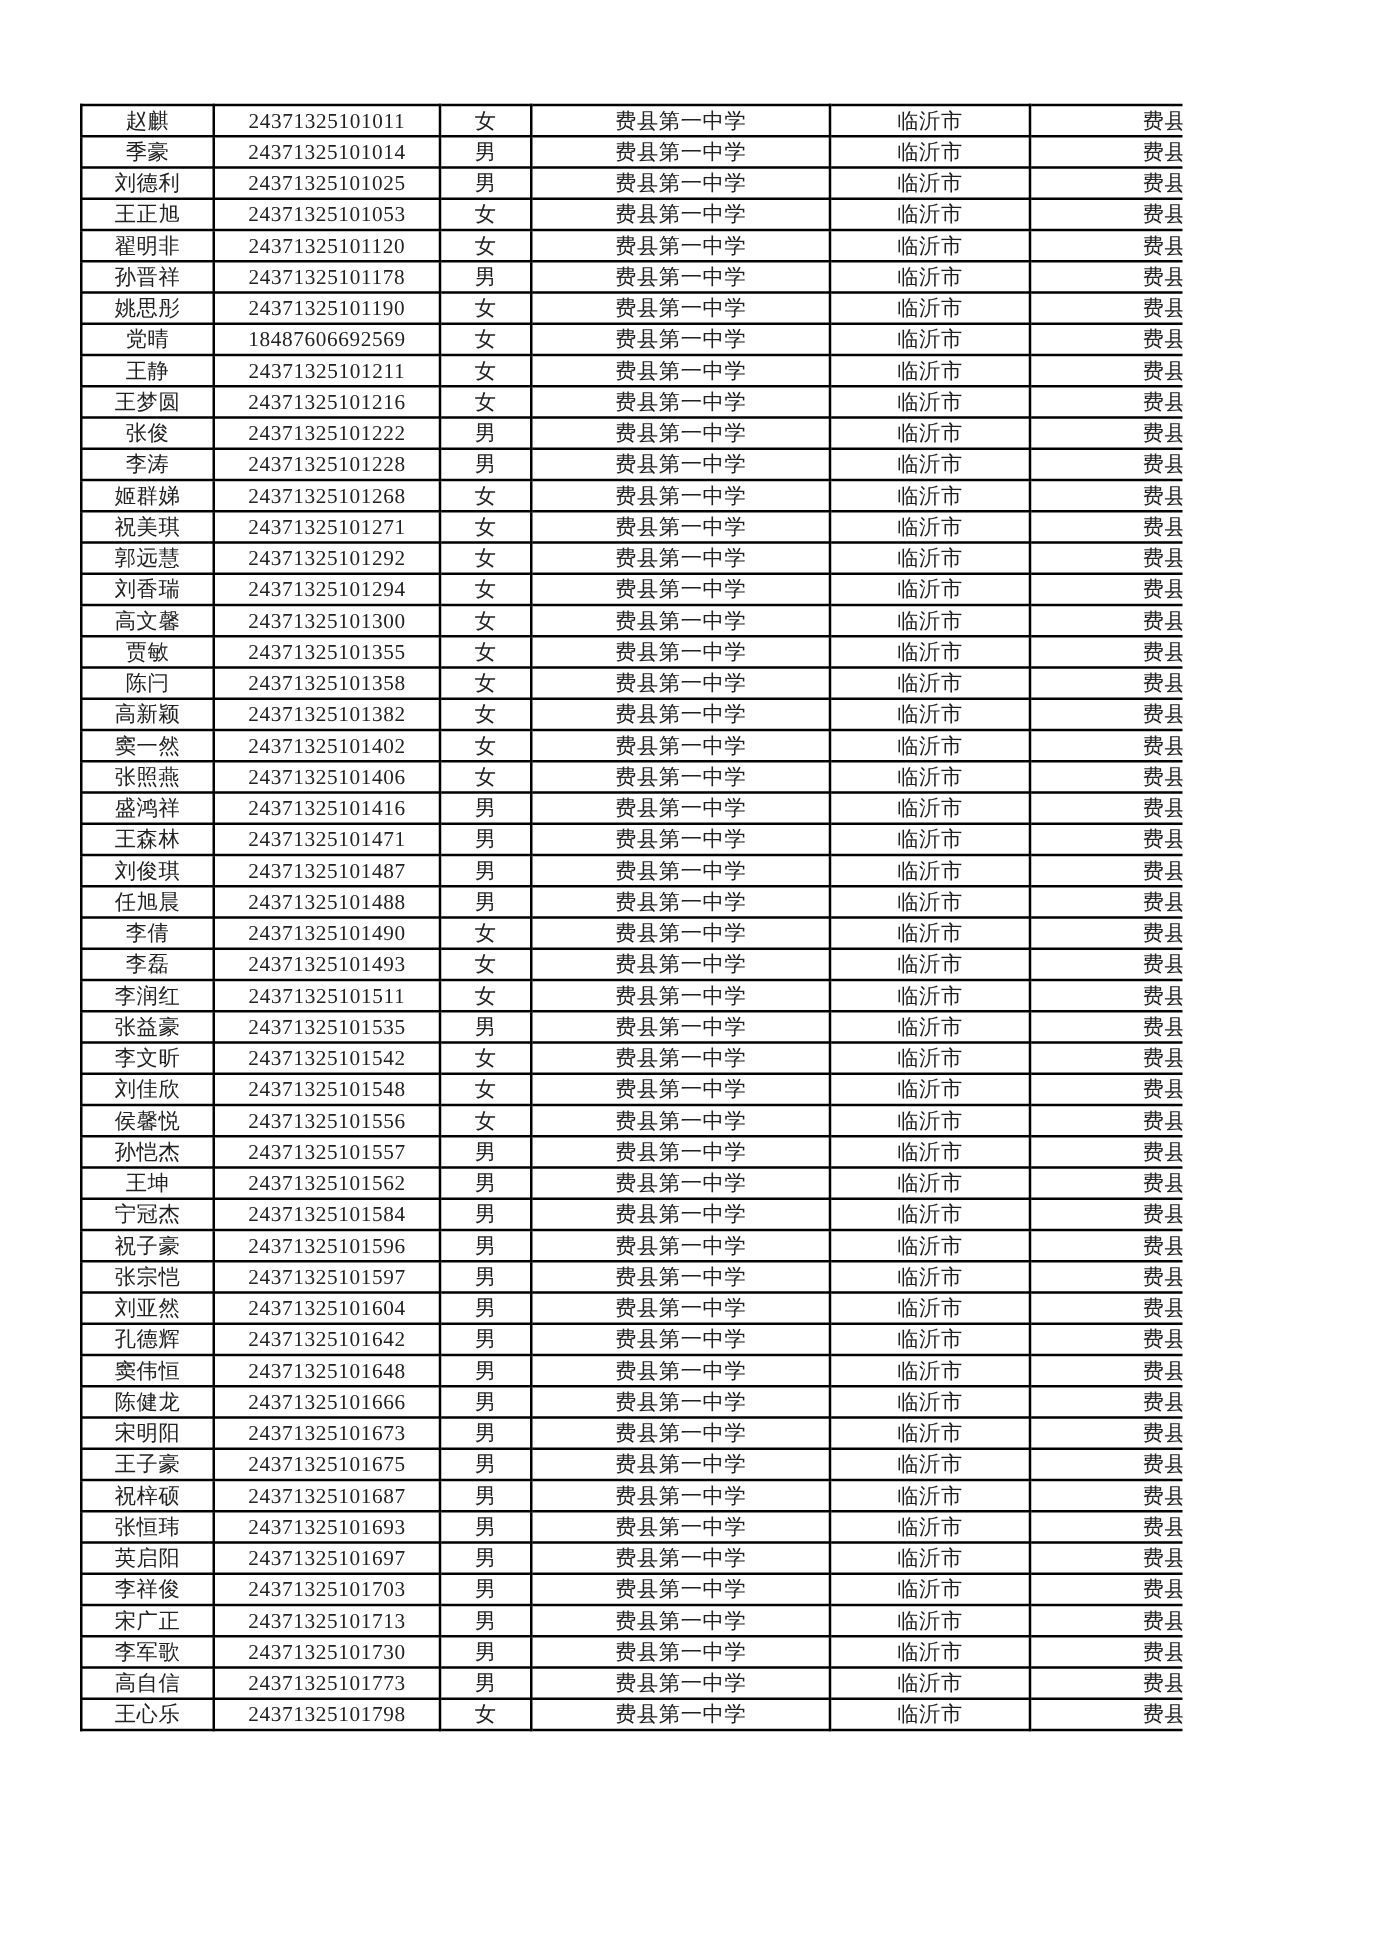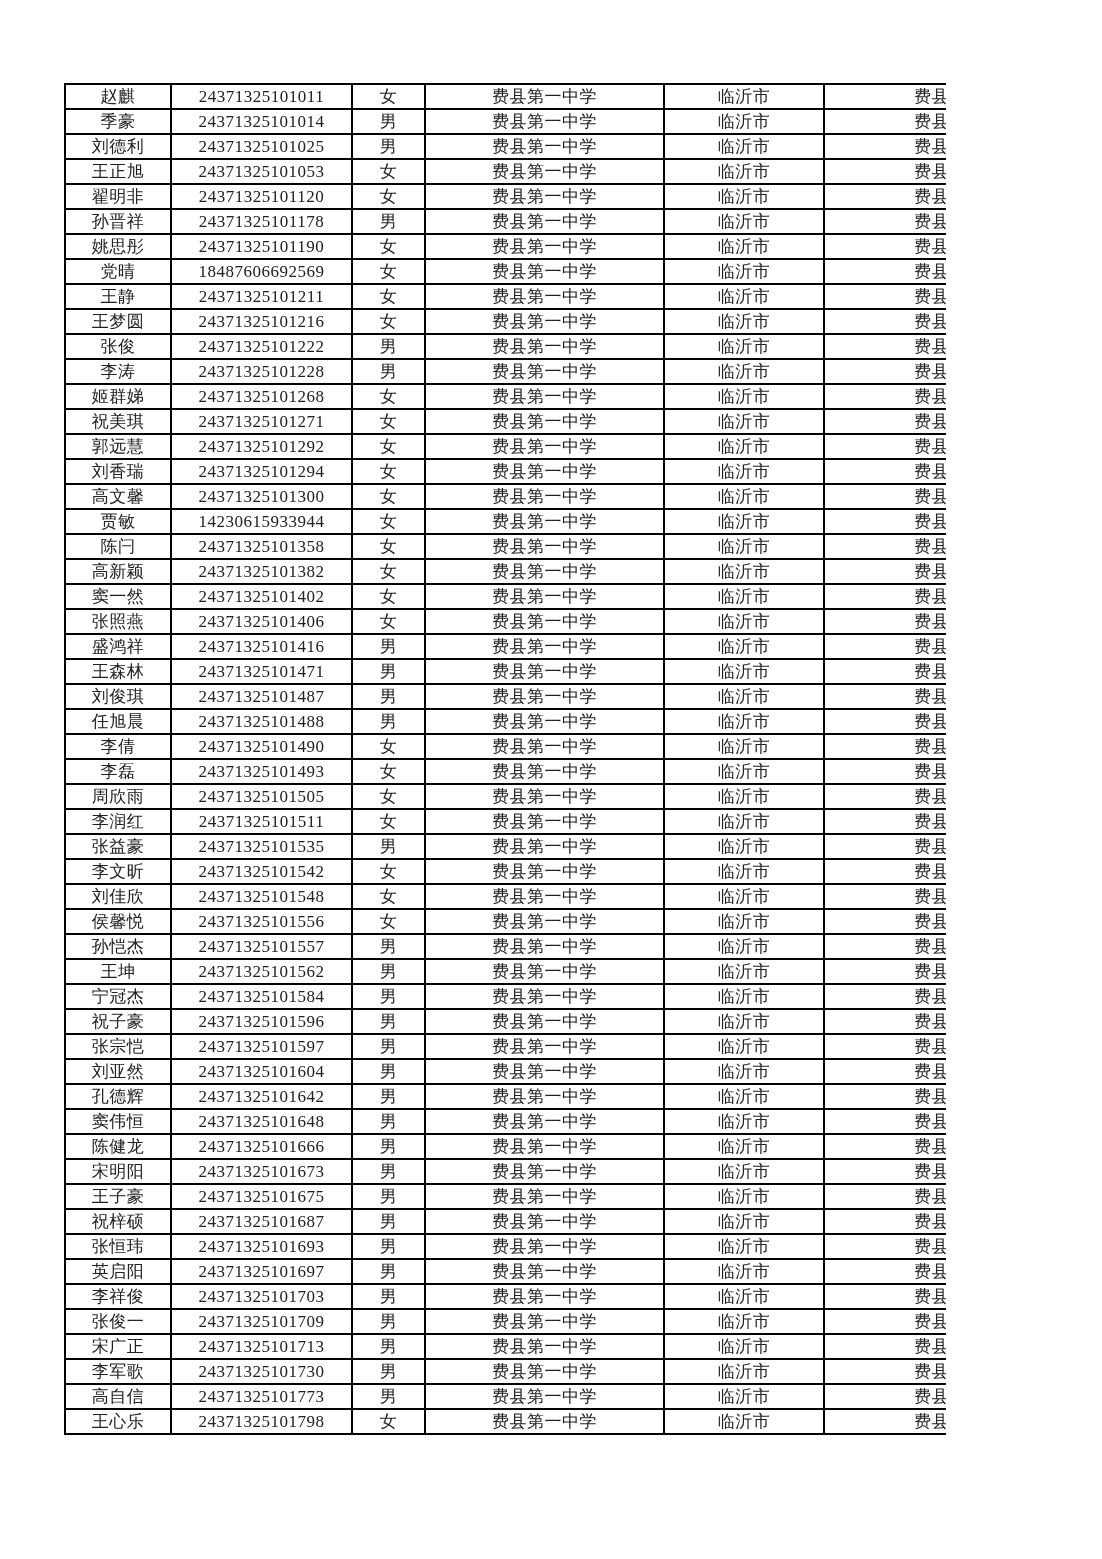--- a/index.html
+++ b/index.html
@@ -193,21 +193,21 @@
         <tr>
           <td>高文馨</td>
           <td>24371325101300</td>
           <td>女</td>
           <td>费县第一中学</td>
           <td>临沂市</td>
           <td>费县</td>
         </tr>
         <tr>
           <td>贾敏</td>
-          <td>14230615933944</td>
+          <td>24371325101355</td>
           <td>女</td>
           <td>费县第一中学</td>
           <td>临沂市</td>
           <td>费县</td>
         </tr>
         <tr>
           <td>陈闩</td>
           <td>24371325101358</td>
           <td>女</td>
           <td>费县第一中学</td>
@@ -280,28 +280,20 @@
         </tr>
         <tr>
           <td>李磊</td>
           <td>24371325101493</td>
           <td>女</td>
           <td>费县第一中学</td>
           <td>临沂市</td>
           <td>费县</td>
         </tr>
         <tr>
-          <td>周欣雨</td>
-          <td>24371325101505</td>
-          <td>女</td>
-          <td>费县第一中学</td>
-          <td>临沂市</td>
-          <td>费县</td>
-        </tr>
-        <tr>
           <td>李润红</td>
           <td>24371325101511</td>
           <td>女</td>
           <td>费县第一中学</td>
           <td>临沂市</td>
           <td>费县</td>
         </tr>
         <tr>
           <td>张益豪</td>
           <td>24371325101535</td>
@@ -442,28 +434,20 @@
           <td>英启阳</td>
           <td>24371325101697</td>
           <td>男</td>
           <td>费县第一中学</td>
           <td>临沂市</td>
           <td>费县</td>
         </tr>
         <tr>
           <td>李祥俊</td>
           <td>24371325101703</td>
-          <td>男</td>
-          <td>费县第一中学</td>
-          <td>临沂市</td>
-          <td>费县</td>
-        </tr>
-        <tr>
-          <td>张俊一</td>
-          <td>24371325101709</td>
           <td>男</td>
           <td>费县第一中学</td>
           <td>临沂市</td>
           <td>费县</td>
         </tr>
         <tr>
           <td>宋广正</td>
           <td>24371325101713</td>
           <td>男</td>
           <td>费县第一中学</td>

